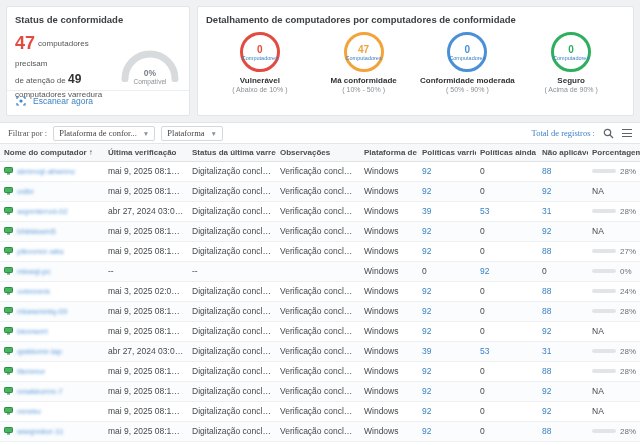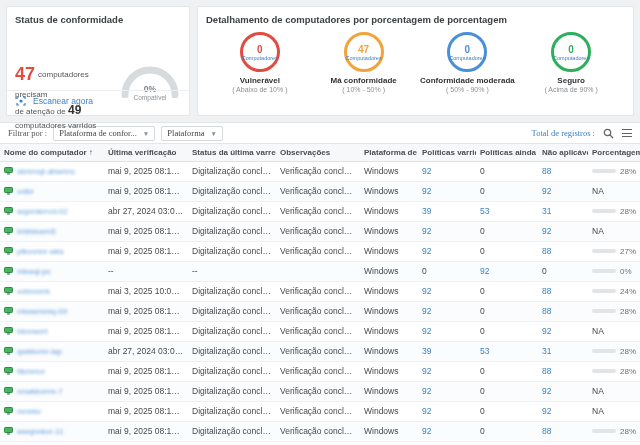--- a/index.html
+++ b/index.html
@@ -6,21 +6,21 @@
   html,body { width:640px; height:445px; overflow:hidden; background:#fff;
     font-family:"Liberation Sans", sans-serif; }
 
   
   .top { background:#eff1f2; padding:6px; display:flex; gap:7px; border-bottom:1px solid #e2e5e7; }
   .card { background:#fff; border:1px solid #e3e6e8; border-radius:2px; }
   .card-title { font-size:9.5px; font-weight:700; color:#3c4043; padding:7px 8px 4px; }
   .status-card { width:184px; height:110px; position:relative; }
   .detail-card { flex:1; height:110px; }
 
-  .sc-body { display:flex; padding:1px 8px 0; align-items:flex-start;margin-top:31px; }
+  .sc-body { display:flex; padding:1px 8px 0; align-items:center; }
   .sc-text { width:104px; font-size:8px; color:#555; line-height:1.55; }
   .num-red { font-size:18px; font-weight:700; color:#e34b40; margin-right:3px; vertical-align:-3px; }
   .num-big { font-size:12px; font-weight:700; color:#333; }
   .sc-gauge { position:relative; width:62px; margin-top:3px; }
   .gauge-text { position:absolute; left:0; right:0; bottom:1px; text-align:center; }
   .gauge-val { font-size:8.5px; font-weight:700; color:#7d8287; }
   .gauge-lbl { font-size:6.5px; color:#8a9095; }
   .sc-footer { position:absolute; bottom:3px; left:0; right:0; border-top:1px solid #eceeef;
     padding:5px 9px 6px; font-size:8.5px; color:#3b82c4; display:flex; gap:7px; align-items:center; cursor:pointer; }
 
@@ -68,21 +68,21 @@
 <body>
 
 <div class="top">
 
   <div class="card status-card">
     <div class="card-title">Status de conformidade</div>
     <div class="sc-body">
       <div class="sc-text">
         <div><span class="num-red">47</span><span>computadores precisam</span></div>
         <div><span>de atenção de</span> <span class="num-big">49</span></div>
-        <div>computadores varridos</div>
+        <div>computadores varredura</div>
       </div>
       <div class="sc-gauge">
         <svg width="62" height="34" viewBox="0 0 62 34">
           <path d="M6 31 A 25 25 0 0 1 56 31" fill="none" stroke="#d8dbdd" stroke-width="7" stroke-linecap="round"></path>
         </svg>
         <div class="gauge-text">
           <div class="gauge-val">0%</div>
           <div class="gauge-lbl">Compatível</div>
         </div>
       </div>
@@ -93,21 +93,21 @@
           <path d="M7 1 H9 V3"></path>
           <path d="M9 7 V9 H7"></path>
           <path d="M3 9 H1 V7"></path>
         <circle cx="5" cy="5" r="1.6" fill="#3b82c4" stroke="none"></circle>
       </svg>
       <span>Escanear agora</span>
     </div>
   </div>
 
   <div class="card detail-card">
-    <div class="card-title">Detalhamento de computadores por porcentagem de porcentagem</div>
+    <div class="card-title">Detalhamento de computadores por computadores de conformidade</div>
     <div class="cats">
       <div class="cat">
         <div class="circle" style="border-color: rgb(227, 75, 64);">
           <div class="cat-count" style="color: rgb(227, 75, 64);">0</div>
             <div class="cat-comp">Computadores</div>
         </div>
         <div class="cat-name">Vulnerável</div>
         <div class="cat-range">( Abaixo de 10% )</div>
       </div>
       <div class="cat">
@@ -329,21 +329,21 @@
   <tr>
     <td>
       <div class="c-name">
         <svg width="9" height="8" viewBox="0 0 9 8">
           <rect x="0.5" y="0.5" width="8" height="5" rx="0.8" fill="#49b45f" stroke="#2e8c46" stroke-width="1"></rect>
           <rect x="3" y="6.3" width="3" height="1.2" fill="#2e8c46"></rect>
         </svg>
         <a class="name-link" href="#">vvtmmrrk</a>
       </div>
     </td>
-    <td class="c-date">mai 3, 2025 10:01 PM</td>
+    <td class="c-date">mai 3, 2025 02:01 PM</td>
     <td class="c-status">Digitalização concluída</td>
     <td class="c-obs">Verificação concluída co...</td>
     <td class="c-os">Windows</td>
     <td class="c-scanned link">92</td>
     <td class="c-notscanned">0</td>
     <td class="c-na link">88</td>
     <td class="c-pct">
           <div class="pct-wrap">
             <span class="pctbar"><span class="pctfill" style="width: 24%;"></span></span>
             <span class="pcttext">24%</span>

